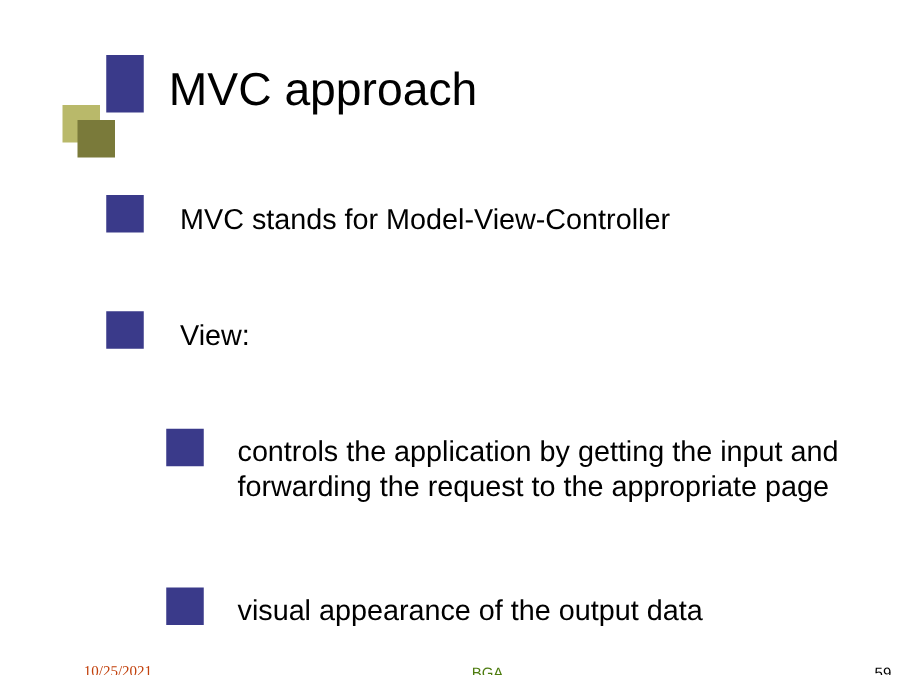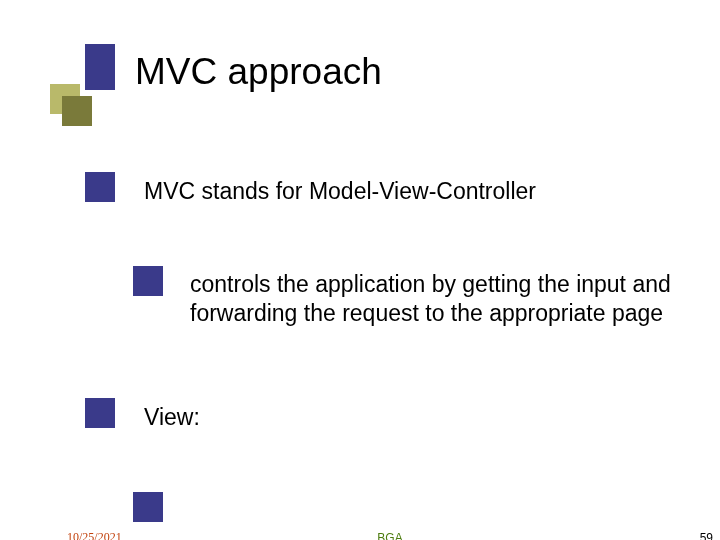--- a/index.html
+++ b/index.html
@@ -64,21 +64,20 @@
     left: 40px;
     top: 86px;
     width: 650px;
     font-size: 23px;
     line-height: 1.25;
   }
   .bullet-row {
     display: flex;
     align-items: flex-start;
     margin-bottom: 4px;
-    margin-top: 16px;
   }
   .bullet-row.lvl1 { padding-left: 0; }
   .bullet-row.lvl2 { padding-left: 48px; margin-top:4px; margin-bottom:10px;}
   .bullet {
     width: 9px;
     height: 9px;
     background: #3a3a8a;
     flex: 0 0 auto;
     margin-top: 10px;
     margin-right: 14px;
@@ -136,30 +135,34 @@
   </div>
 
   <div class="content">
 
     <div class="bullet-row lvl1">
       <div class="bullet"></div>
       <div class="btext">MVC stands for Model-View-Controller</div>
     </div>
 
 
+    <div class="bullet-row lvl1">
+      <div class="bullet"></div>
+      <div class="btext">View:</div>
+    </div>
+
     <div class="bullet-row lvl2">
       <div class="bullet sm"></div>
       <div class="btext">controls the application by getting the input and forwarding the request to the appropriate page</div>
     </div>
 
-    <div class="bullet-row lvl1">
-      <div class="bullet"></div>
-      <div class="btext">View:</div>
+    <div class="bullet-row lvl2">
+      <div class="bullet sm"></div>
+      <div class="btext">visual appearance of the output data</div>
     </div>
-
 
 
     <div class="bullet-row lvl2">
       <div class="bullet sm"></div>
     </div>
 
   </div>
 
   <div class="footer">
     <div class="footer-date">10/25/2021</div>

